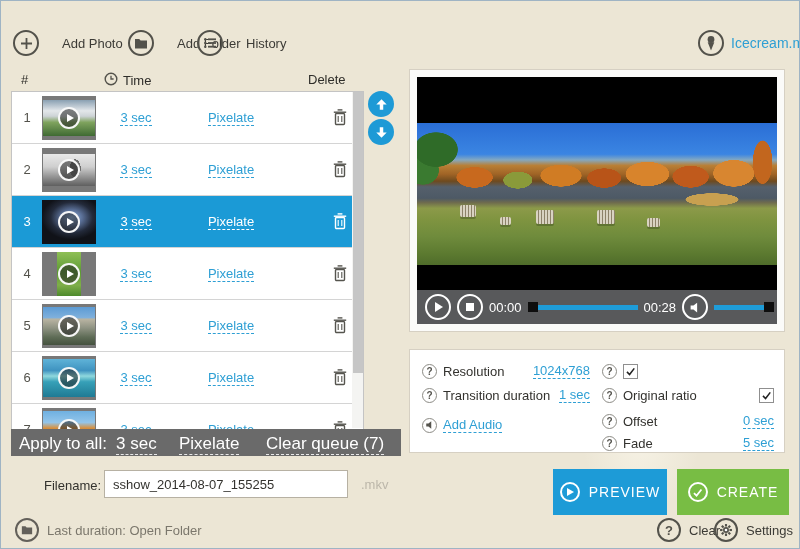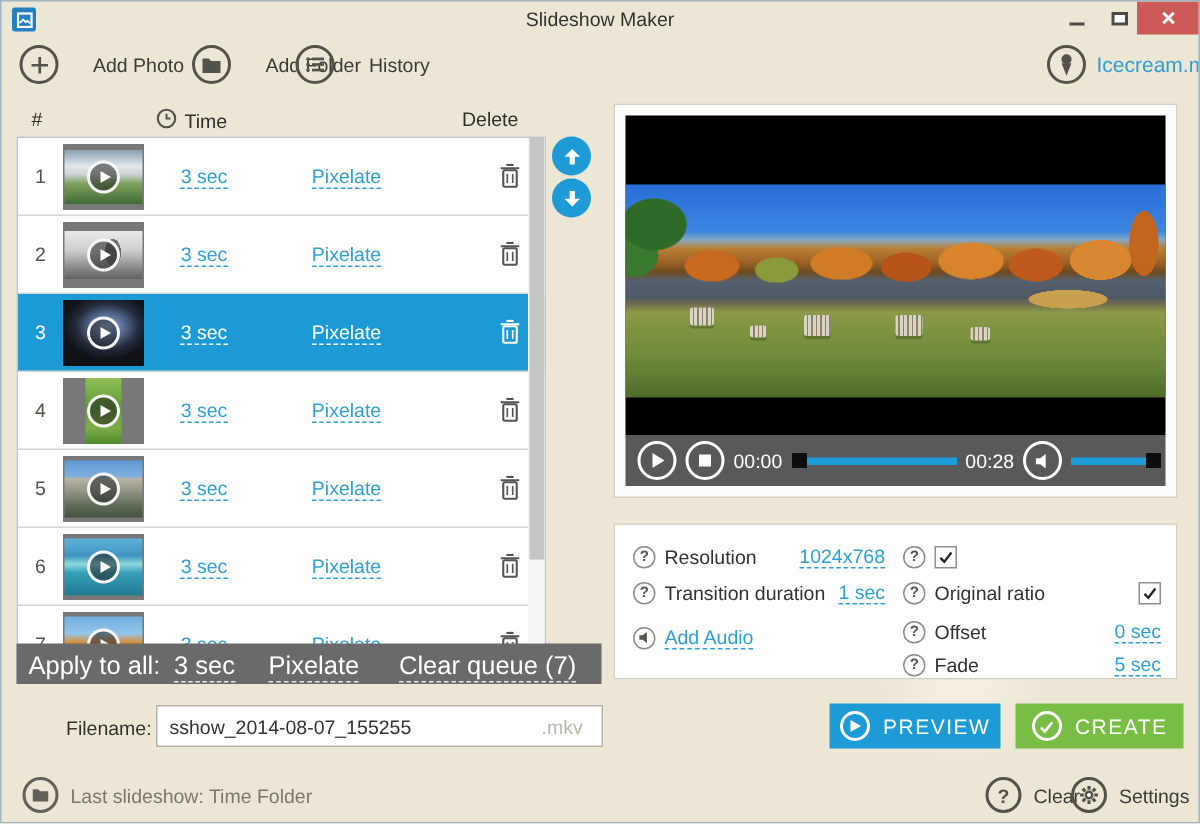--- a/index.html
+++ b/index.html
@@ -55,21 +55,21 @@
   .move-btn { position:absolute; left:367px; width:26px; height:26px; border-radius:50%; background:#1e9ad6; display:flex; align-items:center; justify-content:center; cursor:pointer; }
   .mv-up { top:90px; } .mv-down { top:118px; }
 
   
   .apply-bar { position:absolute; left:10px; top:428px; width:390px; height:27px; background:#6a6a6a; color:#fff; }
   .apply-bar span, .apply-bar a { position:absolute; top:5px; font-size:17px; }
   .ab-lnk { color:#fff; border-bottom:1px dashed #e8e8e8; cursor:pointer; }
 
   
   .fn-label { position:absolute; left:43px; top:477px; color:#33322e; }
-  .fn-input { position:absolute; left:103px; top:469px; width:298px; height:28px; border:1px solid #b7b1a3; background:#fff; padding:0 34px 0 8px; font-family:"Liberation Sans",sans-serif; font-size:13px; color:#33322e; }
+  .fn-input { position:absolute; left:103px; top:469px; width:244px; height:28px; border:1px solid #b7b1a3; background:#fff; padding:0 34px 0 8px; font-family:"Liberation Sans",sans-serif; font-size:13px; color:#33322e; }
   .fn-ext { position:absolute; left:360px; top:476px; color:#bcb7aa; font-size:13px; }
 
   
   .preview-panel { position:absolute; left:408px; top:68px; width:376px; height:263px; background:#fbfbf9; border:1px solid #d6d0c3; padding:7px; }
   .video { position:relative; width:100%; height:213px; background:#000; overflow:hidden; }
   .photo { position:absolute; left:0; top:46px; width:100%; height:142px;
     background:linear-gradient(180deg,#2a6ed6 0%,#3b85e2 22%,#84a8c0 26%,#b97f35 30%,#a06426 36%,#6e4a1e 41%,#55606c 45%,#4d5965 53%,#6e6b4e 56%,#8c9a49 60%,#7f9440 68%,#6f8b3c 80%,#5c7a30 92%,#4f6c2a 100%); }
   .trees { position:absolute; left:0; top:24%; width:100%; height:24%;
     background:
       radial-gradient(ellipse 30px 17px at 16% 60%, #c8691e 0 60%, transparent 61%),
@@ -103,60 +103,40 @@
   
   .settings-panel { position:absolute; left:408px; top:348px; width:376px; height:104px; background:#fff; border:1px solid #d6d0c3; }
   .sp-row { position:absolute; display:flex; align-items:center; gap:6px; height:18px; color:#33322e; }
   .qi { width:15px; height:15px; border:1px solid #8c8b85; border-radius:50%; display:flex; align-items:center; justify-content:center; font-size:10px; font-weight:bold; color:#55544e; flex:none; }
   .sp-fill { flex:1; }
 
   
   .cbx { width:15px; height:15px; border:1px solid #8f8f8f; background:#fff; display:flex; align-items:center; justify-content:center; cursor:pointer; flex:none; }
 
   
-  .act-btn { position:absolute; top:468px; height:30px; display:flex; align-items:center; justify-content:center; gap:9px; color:#fff; cursor:pointer; }
+  .act-btn { position:absolute; top:468px; height:46px; display:flex; align-items:center; justify-content:center; gap:9px; color:#fff; cursor:pointer; }
   .btn-preview { left:552px; width:114px; background:#1d9bd7; }
   .btn-create { left:676px; width:112px; background:#78bd44; }
   .act-ic { width:20px; height:20px; border:2px solid #fff; border-radius:50%; display:flex; align-items:center; justify-content:center; flex:none; }
   .act-ic .tri { display:block; width:0; height:0; border-left:7px solid #fff; border-top:4px solid transparent; border-bottom:4px solid transparent; margin-left:2px; }
   .act-label { font-size:14px; letter-spacing:1px; }
 
   
   .foot-item { position:absolute; display:flex; align-items:center; gap:8px; color:#3c3b36; cursor:pointer; }
   .ring-sm { width:24px; height:24px; border:2px solid #53524b; border-radius:50%; display:flex; align-items:center; justify-content:center; flex:none; }
   .last-slide { left:14px; top:517px; color:#7b776c; cursor:pointer; }
   .wm { position:absolute; left:555px; top:330px; width:170px; height:215px; background:radial-gradient(ellipse 50% 50% at 50% 50%, rgba(255,252,242,.55), rgba(255,252,242,0) 70%); pointer-events:none; }
 </style>
 </head>
 <body>
 
 <div class="window">
 
   <div class="wm"></div>
 
-  <div class="titlebar">
-    <div class="app-icon">
-      <svg width="11" height="11" viewBox="0 0 11 11">
-          <rect x="1" y="1" width="9" height="9" fill="none" stroke="#fff" stroke-width="1.5"></rect>
-          <path d="M2 7.5 L4.4 5 L6.2 6.8 L7.2 5.8 L9 7.5" stroke="#fff" stroke-width="1.2" fill="none"></path>
-        </svg>
-    </div>
-    <div class="win-title">Slideshow Maker</div>
-    <div class="wbtn wbtn-min">
-        <span></span>
-      </div>
-    <div class="wbtn wbtn-max">
-        <span></span>
-      </div>
-    <div class="wbtn wbtn-close">
-      <svg width="10" height="10" viewBox="0 0 10 10">
-          <path d="M1.5 1.5 L8.5 8.5 M8.5 1.5 L1.5 8.5" stroke="#fff" stroke-width="2"></path>
-        </svg>
-    </div>
-  </div>
 
   <div class="tb-item" style="left:12px;">
     <span class="ring">
       <svg width="13" height="13" viewBox="0 0 13 13">
           <path d="M6.5 1 V12 M1 6.5 H12" stroke="#53524b" stroke-width="1.8"></path>
         </svg>
     </span>
     <span>Add Photo</span>
   </div>
   <div class="tb-item" style="left:127px;">
@@ -501,21 +481,21 @@
     </span>
     <span class="act-label">CREATE</span>
   </div>
 
   <div class="foot-item last-slide">
     <span class="ring-sm" style="border-color:#63605a;">
       <svg width="12" height="10" viewBox="0 0 14 11">
           <path d="M1 1 h4.2 l1.4 1.6 H13 v8 H1 Z" fill="#63605a"></path>
         </svg>
     </span>
-    <span>Last slideshow: Time Folder</span>
+    <span>Last duration: Open Folder</span>
   </div>
   <div class="foot-item" style="left:656px; top:517px;">
     <span class="ring-sm" style="font-weight:bold; font-size:13px; color:#53524b;">
         <span>?</span>
       </span>
     <span>Clear</span>
   </div>
   <div class="foot-item" style="left:713px; top:517px;">
     <span class="ring-sm">
       <svg width="14" height="14" viewBox="0 0 16 16">

